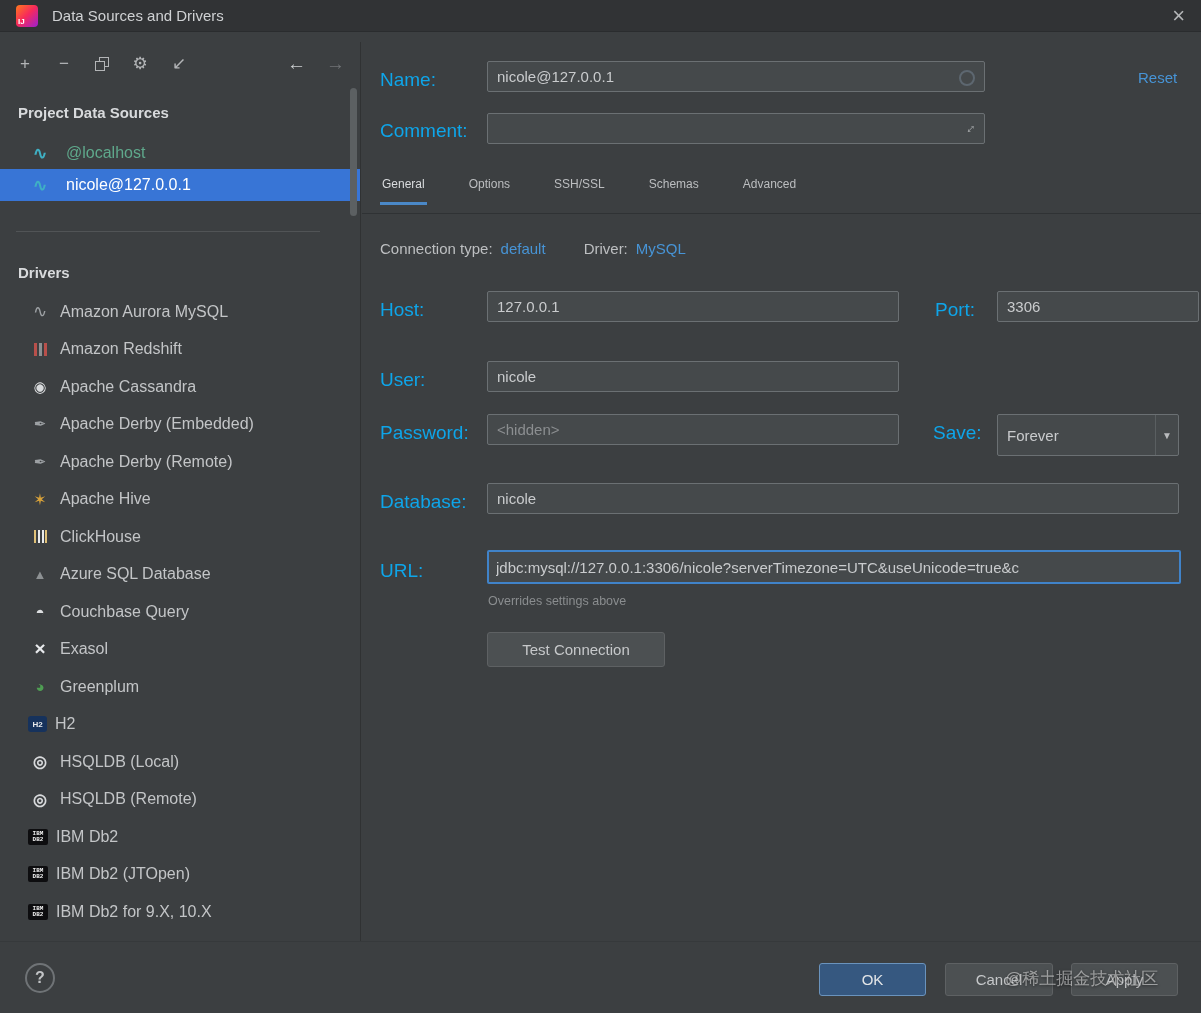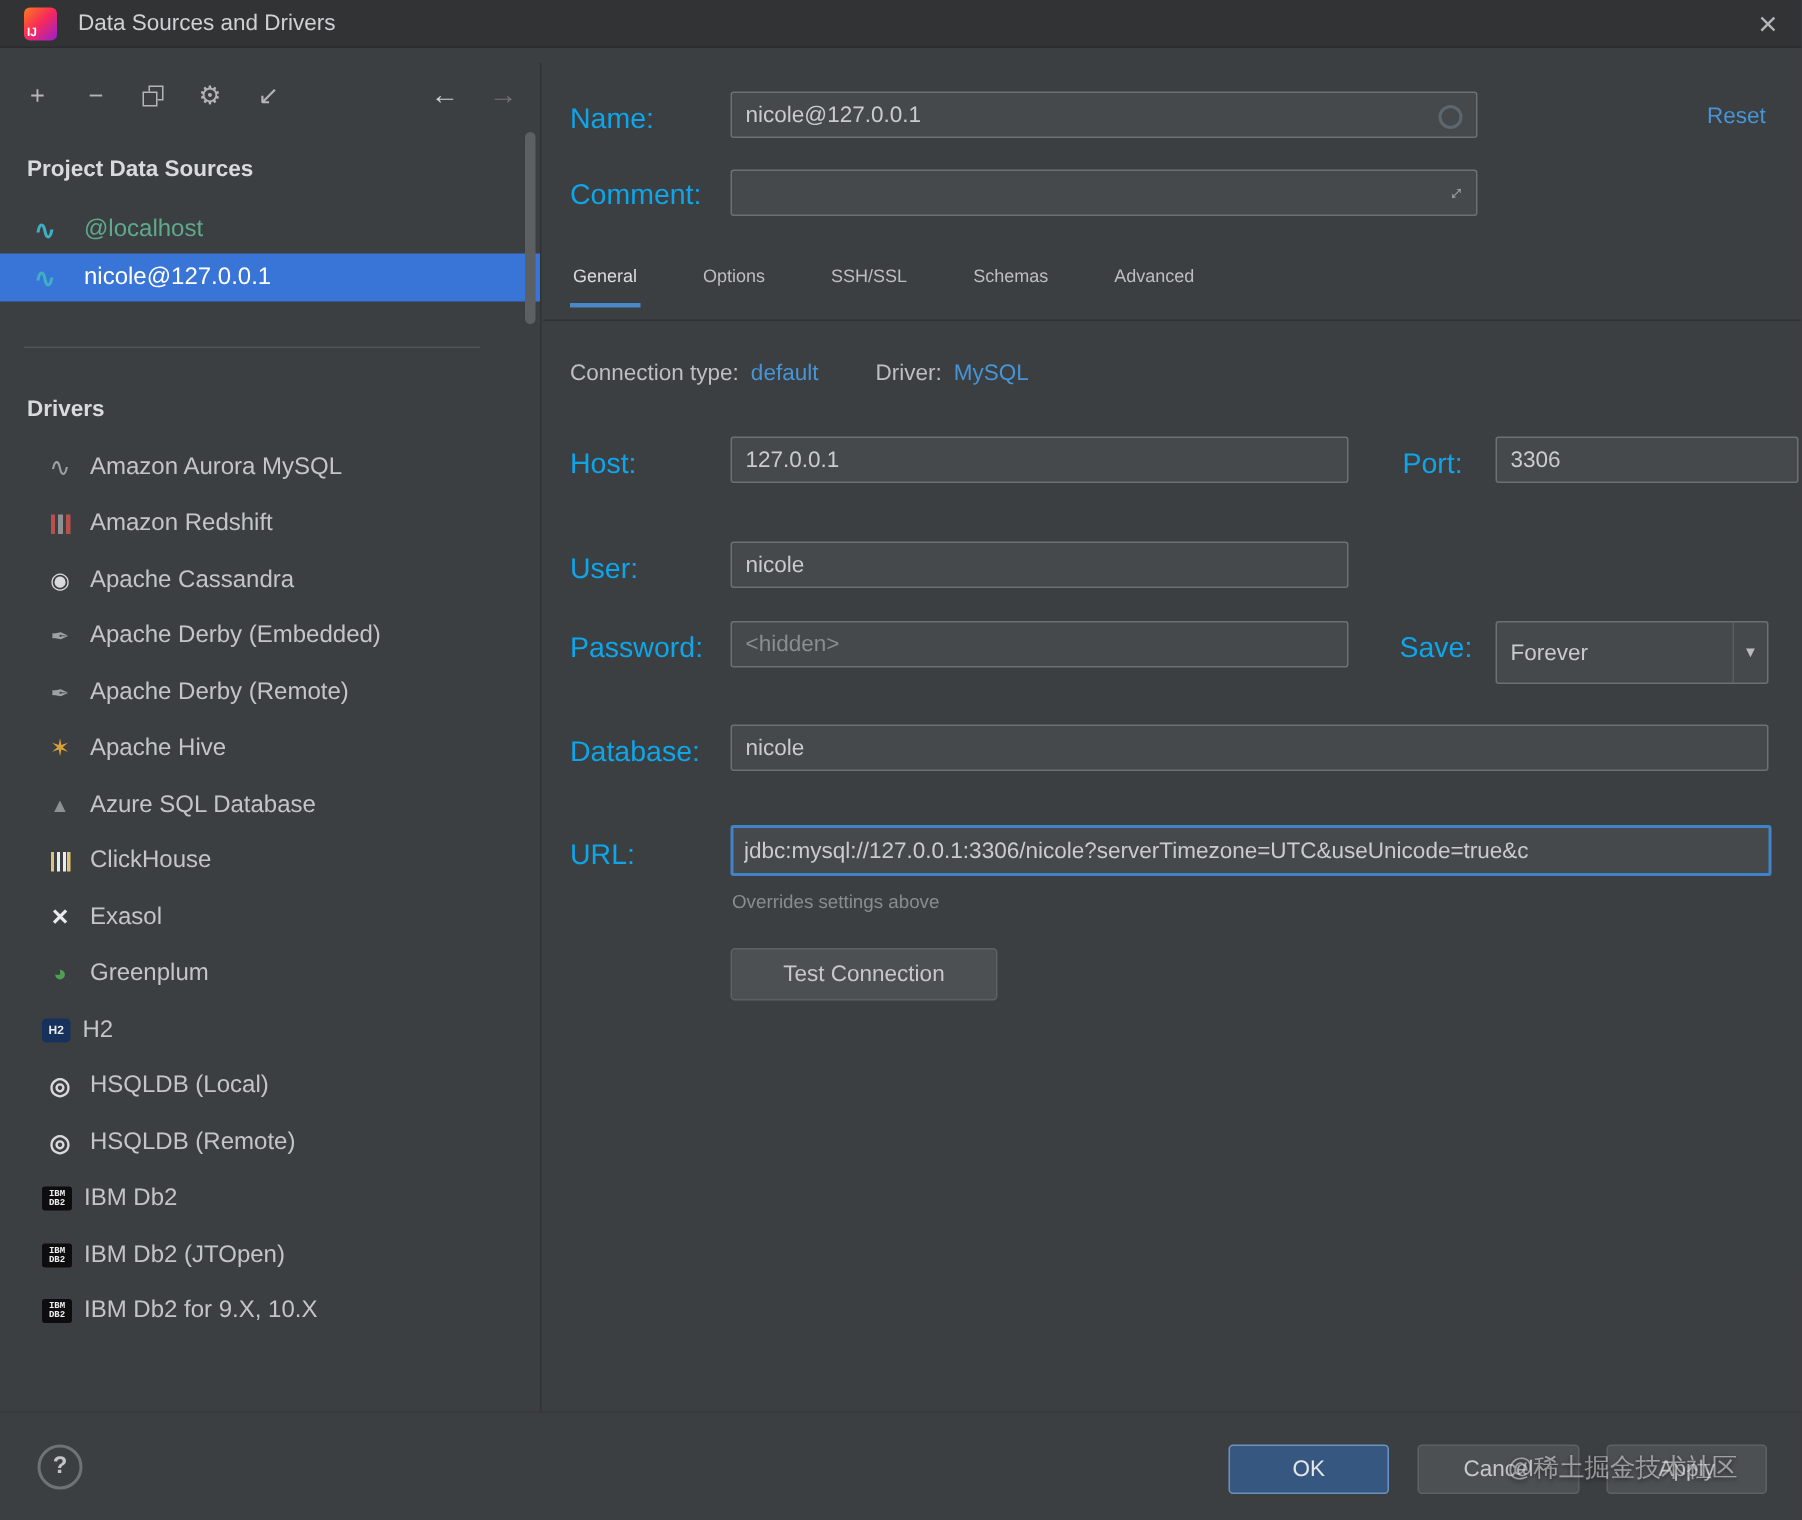--- a/index.html
+++ b/index.html
@@ -21,21 +21,21 @@
     box-sizing:border-box;border-right:1px solid #303233;}
   .side-toolbar{display:flex;align-items:center;height:44px;padding:0 12px 0 16px;column-gap:21px;}
   .tb{font-size:17px;color:#b3b5b7;width:18px;text-align:center;line-height:18px;}
   .tb-copy{position:relative;width:16px;height:16px;}
   .tb-copy::before{content:"";position:absolute;left:5px;top:1px;width:8px;height:8px;border:1.5px solid #b3b5b7;}
   .tb-copy::after{content:"";position:absolute;left:1px;top:5px;width:8px;height:8px;border:1.5px solid #b3b5b7;background:#3c3f41;}
   .tb-back{margin-left:auto;font-size:19px;color:#cdd0d2;}
   .tb-fwd{font-size:19px;color:#707376;margin-right:4px;}
   .section-header{font-weight:bold;font-size:15px;color:#d8dadc;padding:18px 0 16px 18px;}
   .section-header.drivers{padding:32px 0 12px 18px;}
-  .src-row{height:32px;display:flex;align-items:center;padding-left:18px;font-size:16px;color:#c3c5c7;}
+  .src-row{height:32px;display:flex;align-items:center;padding-left:28px;font-size:16px;color:#c3c5c7;}
   .src-row.selected{background:#3875d6;color:#fff;}
   .src-row .slbl{margin-left:6px;}
   .src-row:not(.selected) .slbl{color:#5fa98c;}
   .tree-divider{border:none;border-top:1px solid #515456;margin:30px 40px 0 16px;}
   .drv-row{height:37.5px;display:flex;align-items:center;padding-left:28px;font-size:16px;color:#c3c5c7;}
   .ic{width:24px;min-width:24px;height:20px;margin-right:8px;display:inline-flex;
       align-items:center;justify-content:center;font-size:15px;}
   .ic-mysql::before{content:"∿";color:#3fb0c4;font-weight:bold;font-size:17px;}
   .ic-aurora::before{content:"∿";color:#9da1a4;font-size:17px;}
   .ic-redshift::before{content:"";width:13px;height:13px;
@@ -158,26 +158,30 @@
       </div>
       <div class="drv-row">
         <span class="ic ic-derby"></span>
         <span class="slbl">Apache Derby (Remote)</span>
       </div>
       <div class="drv-row">
         <span class="ic ic-hive"></span>
         <span class="slbl">Apache Hive</span>
       </div>
       <div class="drv-row">
+        <span class="ic ic-clickhouse"></span>
+        <span class="slbl">ClickHouse</span>
+      </div>
+      <div class="drv-row">
         <span class="ic ic-azure"></span>
         <span class="slbl">Azure SQL Database</span>
       </div>
       <div class="drv-row">
-        <span class="ic ic-clickhouse"></span>
-        <span class="slbl">ClickHouse</span>
+        <span class="ic ic-couchbase"></span>
+        <span class="slbl">Couchbase Query</span>
       </div>
       <div class="drv-row">
         <span class="ic ic-exasol"></span>
         <span class="slbl">Exasol</span>
       </div>
       <div class="drv-row">
         <span class="ic ic-greenplum"></span>
         <span class="slbl">Greenplum</span>
       </div>
       <div class="drv-row">

